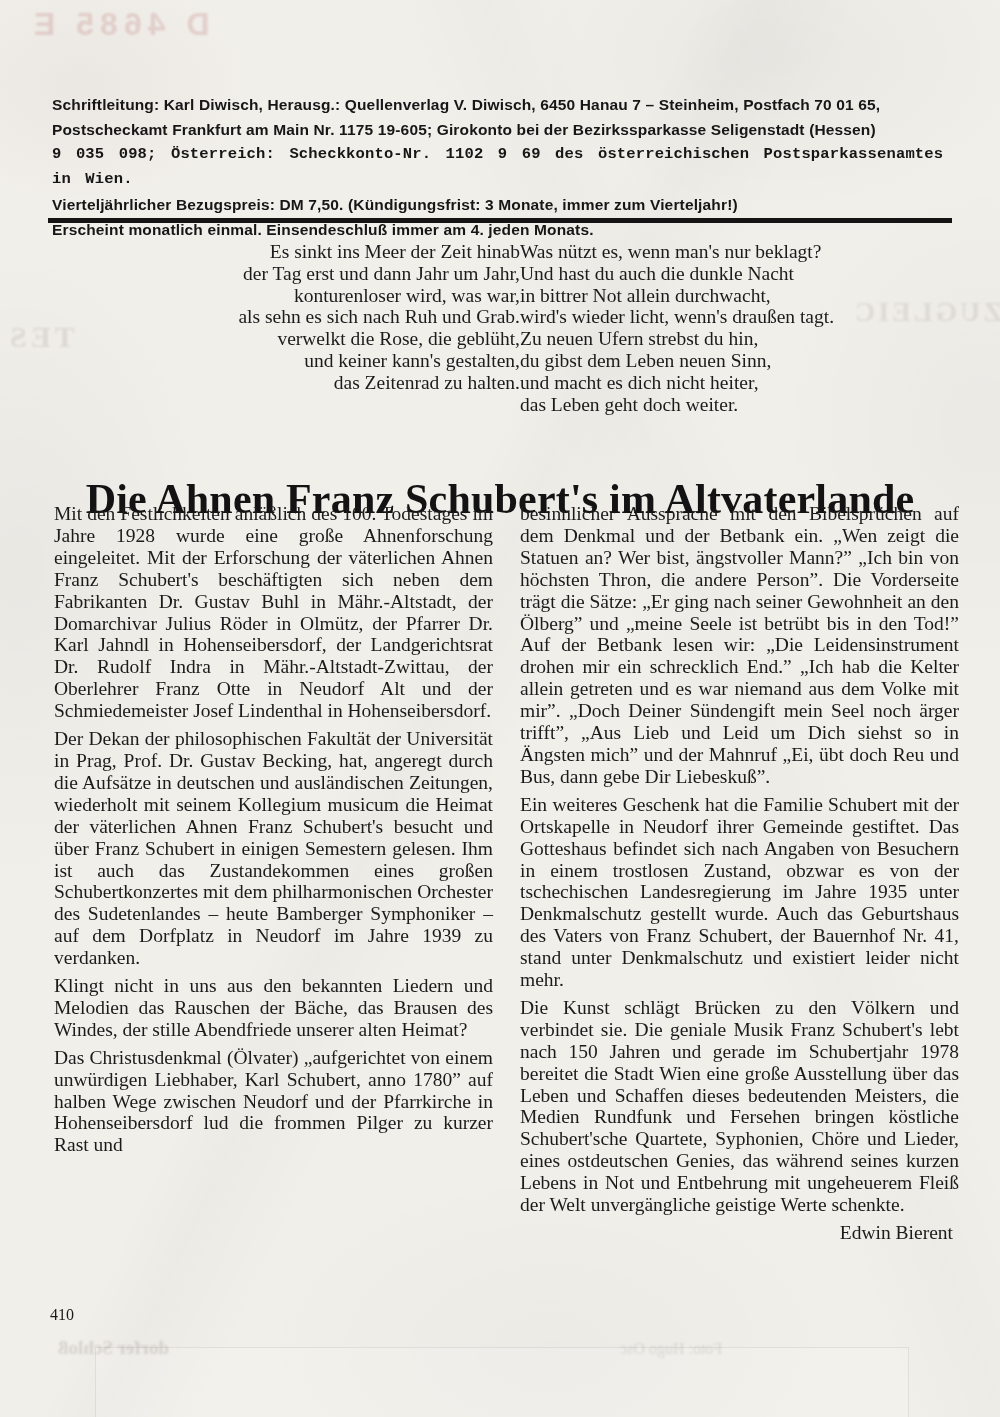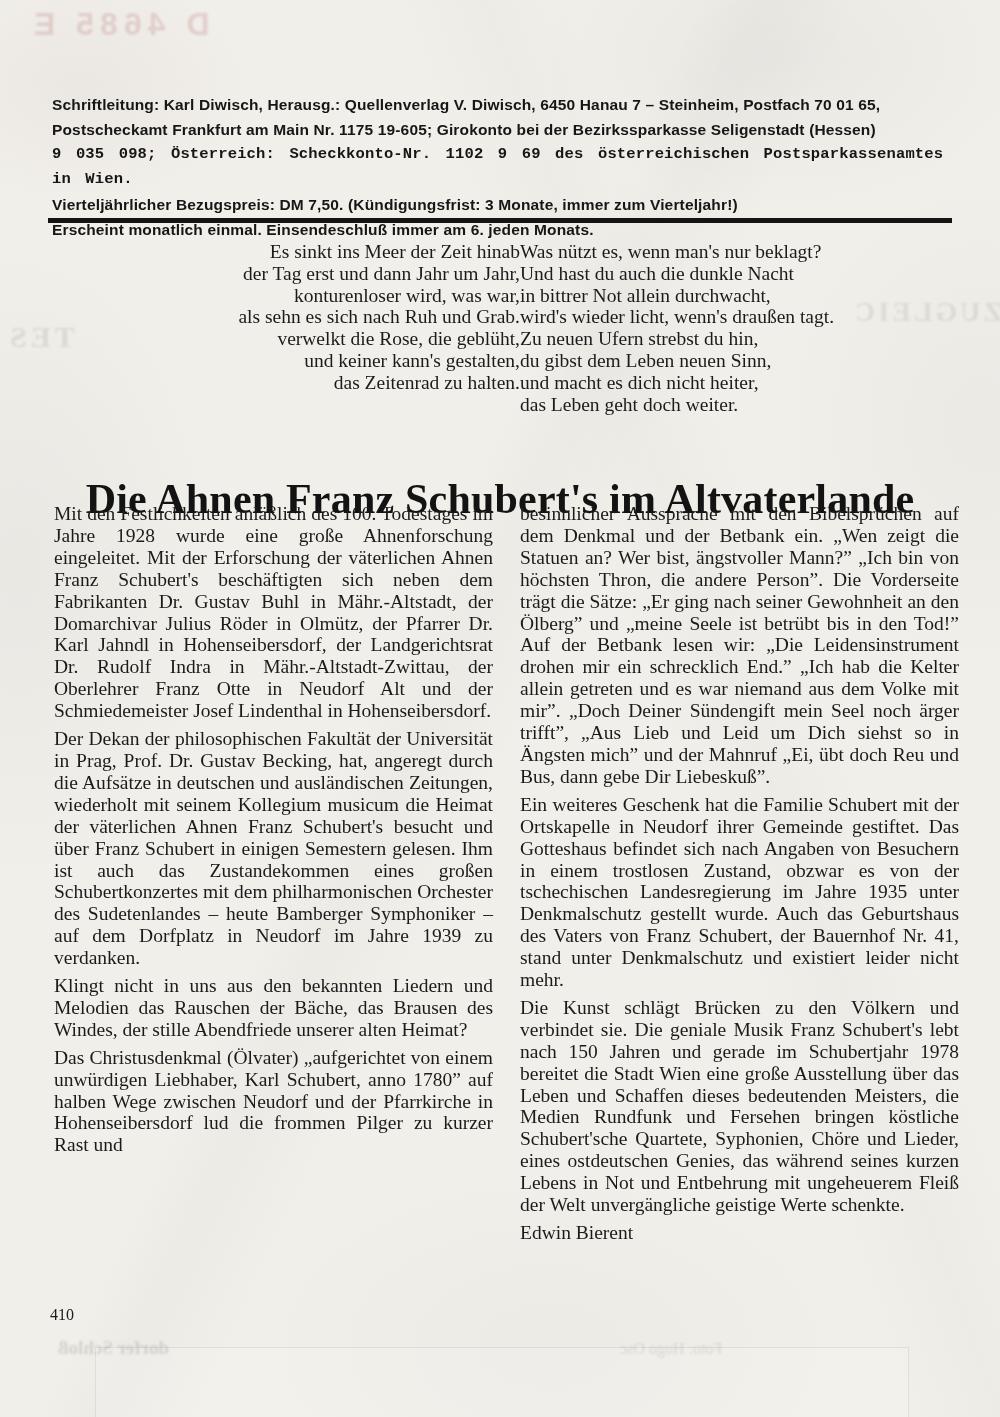--- a/index.html
+++ b/index.html
@@ -122,21 +122,21 @@
   }
   .article-col {
     width:451px; flex:0 0 451px;
     text-align:justify;
     font-size:19.5px;
     line-height:21.9px;
     color:#1b1b1b;
   }
   .article-col p { margin:6px; }
   .signature {
-    text-align:left;
+    text-align:right;
     padding-right:6px;
     margin-top:2px !important;
   }
 
   .page-number {
     position:absolute;
     top:1306px; left:50px;
     font-size:16px;
     color:#1b1b1b;
   }
@@ -151,21 +151,21 @@
   <div class="ghost ghost-right-mid">ZUGLEIC</div>
   <div class="ghost-frame"></div>
   <div class="ghost ghost-bottom-left">dorfer Schloß</div>
   <div class="ghost ghost-bottom-right">Foto: Hugo Osc</div>
 
   <div class="masthead">
     <div class="line-1">Schriftleitung: Karl Diwisch, Herausg.: Quellenverlag V. Diwisch, 6450 Hanau 7 – Steinheim, Postfach 70 01 65,</div>
     <div class="line-2">Postscheckamt Frankfurt am Main Nr. 1175 19-605; Girokonto bei der Bezirkssparkasse Seligenstadt (Hessen)</div>
     <div class="line-3">9 035 098; Österreich: Scheckkonto-Nr. 1102 9 69 des österreichischen Postsparkassenamtes in Wien.</div>
     <div class="line-4">Vierteljährlicher Bezugspreis: DM 7,50. (Kündigungsfrist: 3 Monate, immer zum Vierteljahr!)</div>
-    <div class="line-5">Erscheint monatlich einmal. Einsendeschluß immer am 6. jeden Monats.</div>
+    <div class="line-5">Erscheint monatlich einmal. Einsendeschluß immer am 4. jeden Monats.</div>
   </div>
   <div class="masthead-divider"></div>
 
   <div class="poems">
     <div class="poem poem-left">
       <span class="poem-line">Es sinkt ins Meer der Zeit hinab</span>
       <span class="poem-line">der Tag erst und dann Jahr um Jahr,</span>
       <span class="poem-line">konturenloser wird, was war,</span>
       <span class="poem-line">als sehn es sich nach Ruh und Grab.</span>
       <span class="poem-line">verwelkt die Rose, die geblüht,</span>

